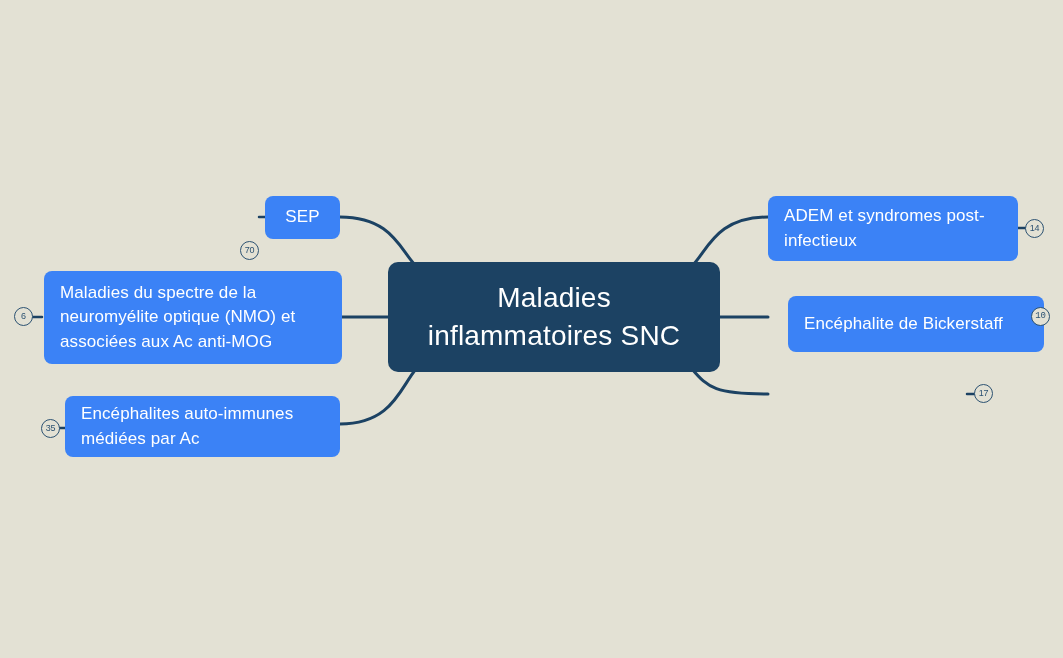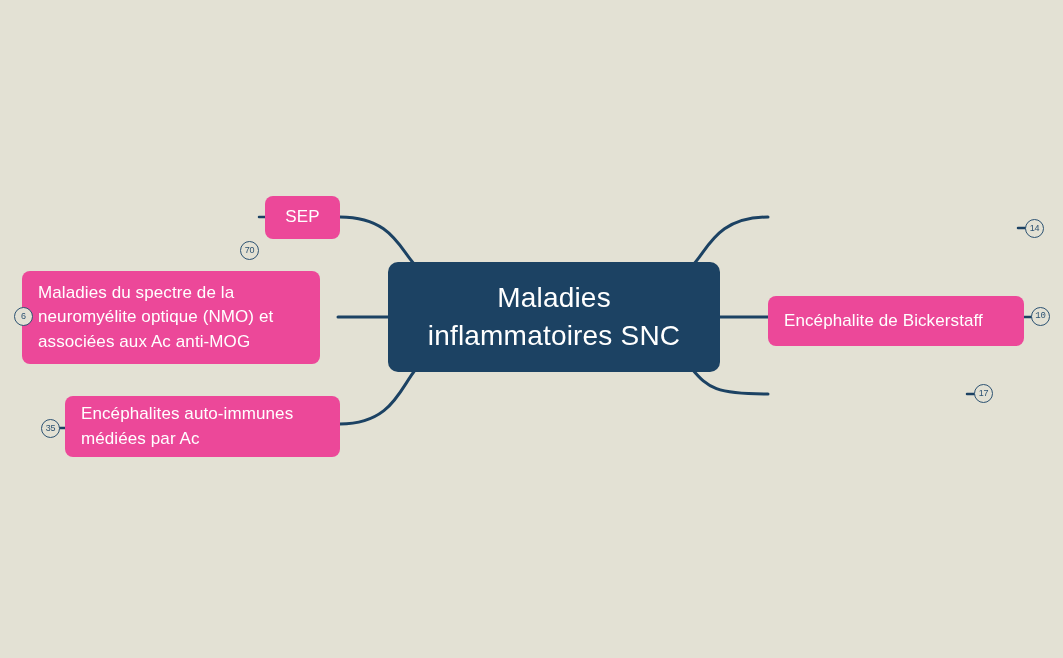--- a/index.html
+++ b/index.html
@@ -37,21 +37,21 @@
     background: #1c4263;
     border-radius: 10px;
     justify-content: center;
     text-align: center;
     font-size: 28px;
     line-height: 1.35;
     letter-spacing: 0.2px;
     font-weight: 400;
   }
   .node-leaf {
-    background: #ec4899;
+    background: #3b82f6;
     font-size: 17px;
     line-height: 1.42;
     padding: 0 16px;
     letter-spacing: 0.1px;
   }
   .node-leaf.center-text {
     justify-content: center;
     text-align: center;
   }
   .badge {
@@ -105,39 +105,42 @@
     </div>
   </div>
 
   <div class="node node-leaf center-text" style="left:265px; top:196px; width:75px; height:43px;">
     <span>SEP</span>
   </div>
   <div class="badge" style="left:240px; top:207px;margin-top:34px;">
     <span>70</span>
   </div>
 
-  <div class="node node-leaf" style="left:22px; top:271px; width:298px; height:93px;">
+  <div class="node node-leaf" style="left:44px; top:271px; width:298px; height:93px;">
     <span>Maladies du spectre de la neuromyélite optique (NMO) et associées aux Ac anti-MOG</span>
   </div>
   <div class="badge" style="left:14px; top:307px;">
     <span>6</span>
   </div>
 
   <div class="node node-leaf" style="left:65px; top:396px; width:275px; height:61px;">
     <span>Encéphalites auto-immunes médiées par Ac</span>
   </div>
   <div class="badge" style="left:41px; top:419px;">
     <span>35</span>
   </div>
 
+  <div class="node node-leaf" style="left:768px; top:196px; width:250px; height:65px;">
+    <span>ADEM et syndromes post-infectieux</span>
+  </div>
   <div class="badge" style="left:1025px; top:219px;">
     <span>14</span>
   </div>
 
-  <div class="node node-leaf" style="left:768px; top:296px; width:256px; height:50px;align-items:center;">
+  <div class="node node-leaf" style="left:788px; top:296px; width:256px; height:56px;align-items:center;">
     <span>Encéphalite de Bickerstaff</span>
   </div>
   <div class="badge" style="left:1031px; top:307px;font-family:Liberation Mono, monospace;">
     <span>10</span>
   </div>
 
   <div class="badge" style="left:974px; top:384px;">
     <span>17</span>
   </div>
 

